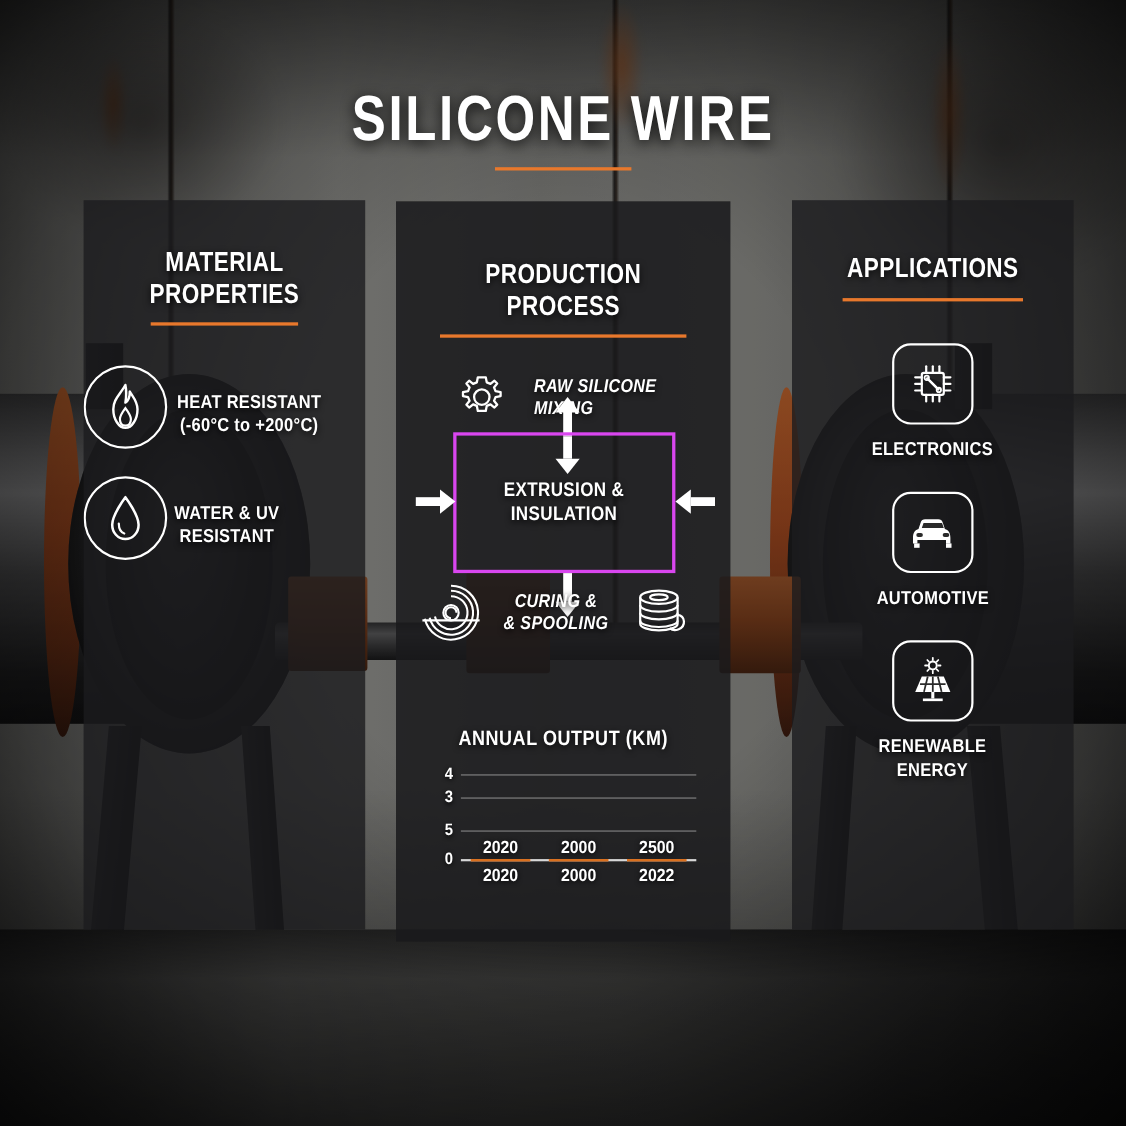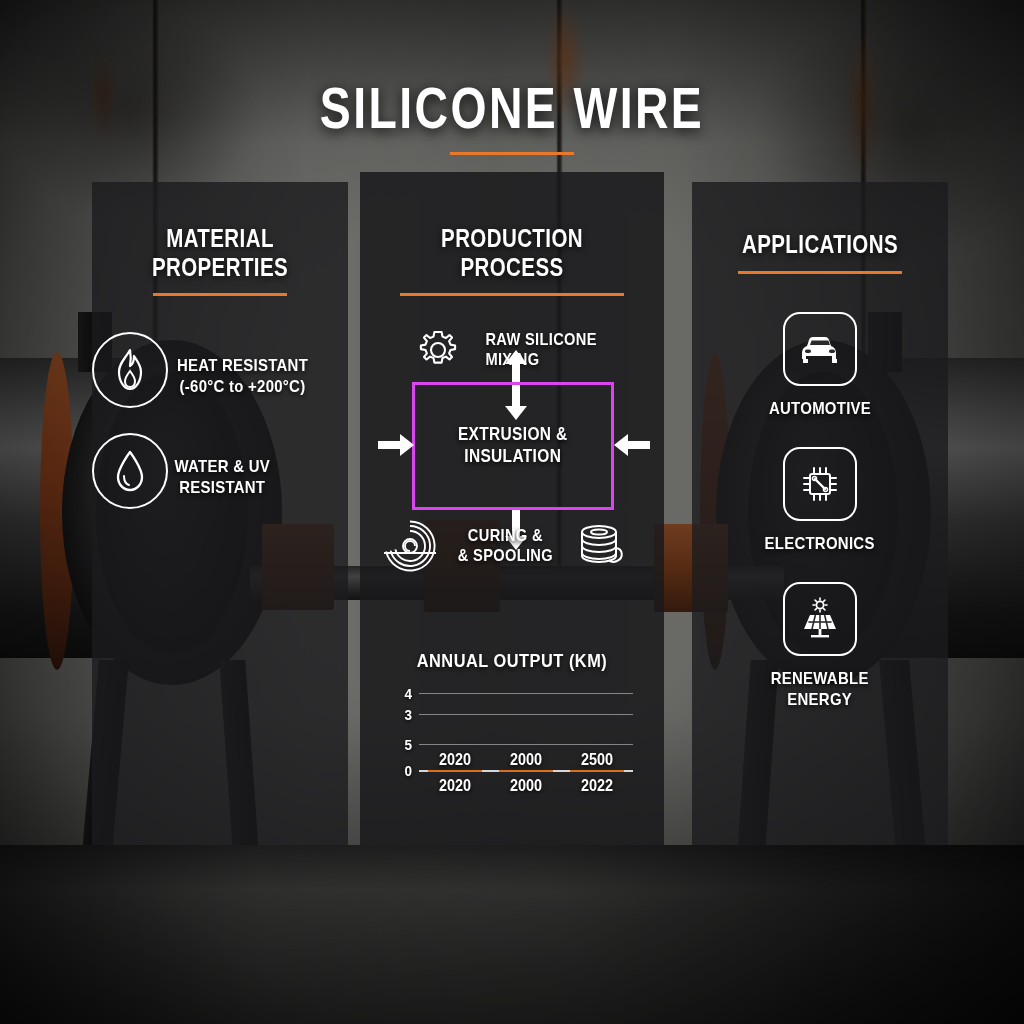--- a/index.html
+++ b/index.html
@@ -105,23 +105,23 @@
     width: 124px; height: 3px; margin-left: -62px;
     background: #e8782c;
   }
 
   
   .panel {
     position: absolute;
     background: rgba(28,28,30,.80);
     overflow: hidden;
   }
-  .panel.left   { left: 92px;  top: 182px; width: 256px; height: 663px; }
-  .panel.center { left: 360px; top: 172px; width: 304px; height: 673px; background: rgba(26,26,28,.86); }
-  .panel.right  { left: 692px; top: 182px; width: 256px; height: 663px; }
+  .panel.left   { left: 76px;  top: 182px; width: 256px; height: 663px; }
+  .panel.center { left: 360px; top: 183px; width: 304px; height: 673px; background: rgba(26,26,28,.86); }
+  .panel.right  { left: 720px; top: 182px; width: 256px; height: 663px; }
 
   .panel-head {
     text-align: center;
     color: #fff;
     font-weight: 700;
     transform: scaleX(.82);
     line-height: 1.14;
     text-shadow: 0 2px 8px rgba(0,0,0,.8);
   }
   .panel.left .panel-head   { margin-top: 42px; font-size: 25px; letter-spacing: .5px; }
@@ -150,21 +150,21 @@
     margin-top: 13px; text-align: center; color: #fff;
     font-size: 17px; line-height: 1.2; font-weight: 600;
     transform: scaleX(.88); letter-spacing: .3px;
     text-shadow: 0 2px 6px rgba(0,0,0,.85);
   }
 
   
   .flow { position: relative; margin-top: 28px; height: 300px; }
 
   .flow-row {
-    position: absolute; display: flex; align-items: center; gap: 10px;
+    position: absolute; display: flex; align-items: center; gap: 10px; font-style: italic;
   }
   .flow-row.mixing { left: 54px; top: 2px; }
   .flow-text {
     color: #fff; font-size: 17px; font-weight: 600;
     transform: scaleX(.86); letter-spacing: .4px; line-height: 1.18;
     text-shadow: 0 2px 6px rgba(0,0,0,.85);
   }
 
   .proc-box {
     position: absolute; left: 52px; top: 58px;
@@ -482,38 +482,20 @@
 
   <div class="panel right">
     <div class="panel-head">APPLICATIONS</div>
     <div class="head-rule"></div>
 
     <div class="app-list">
 
       <div class="app">
         <div class="app-square">
           <span>
-            <svg width="46" height="34" viewBox="0 0 46 34">
-              <path d="M5 22 c0-5 2-7 5-8 l2-6 c0.6-2 2-3 4-3 h12 c2 0 3.4 1 4 3 l2 6 c3 1 5 3 5 8 v5 h-4 v-3 h-26 v3 h-4 z" fill="#fff"></path>
-              <path d="M13 13 l1.6-4.6 h16.8 L33 13 z" fill="#2a2a2a"></path>
-              <rect x="8" y="17.5" width="6" height="3.6" rx="1.8" fill="#2a2a2a"></rect>
-              <rect x="32" y="17.5" width="6" height="3.6" rx="1.8" fill="#2a2a2a"></rect>
-              <rect x="6" y="27" width="5" height="4" fill="#fff"></rect>
-              <rect x="35" y="27" width="5" height="4" fill="#fff"></rect>
-            </svg>
-          </span>
-        </div>
-        <div class="app-label">
-          <div>AUTOMOTIVE</div>
-        </div>
-      </div>
-
-      <div class="app">
-        <div class="app-square">
-          <span>
             <svg width="42" height="42" viewBox="0 0 42 42">
               <rect x="11" y="11" width="20" height="20" rx="2" fill="none" stroke="#fff" stroke-width="2"></rect>
               <g stroke="#fff" stroke-width="2" stroke-linecap="round">
                 <line x1="15" y1="11" x2="15" y2="5"></line>
                   <line x1="21" y1="11" x2="21" y2="5"></line>
                   <line x1="27" y1="11" x2="27" y2="5"></line>
                 <line x1="15" y1="31" x2="15" y2="37"></line>
                   <line x1="21" y1="31" x2="21" y2="37"></line>
                   <line x1="27" y1="31" x2="27" y2="37"></line>
                 <line x1="11" y1="15" x2="5" y2="15"></line>
@@ -524,20 +506,38 @@
                   <line x1="31" y1="27" x2="37" y2="27"></line>
               </g>
               <line x1="16" y1="16" x2="26" y2="26" stroke="#fff" stroke-width="2.4" stroke-linecap="round"></line>
               <circle cx="15.5" cy="15.5" r="2" fill="none" stroke="#fff" stroke-width="1.6"></circle>
               <circle cx="26.5" cy="26.5" r="2" fill="none" stroke="#fff" stroke-width="1.6"></circle>
             </svg>
           </span>
         </div>
         <div class="app-label">
           <div>ELECTRONICS</div>
+        </div>
+      </div>
+
+      <div class="app">
+        <div class="app-square">
+          <span>
+            <svg width="46" height="34" viewBox="0 0 46 34">
+              <path d="M5 22 c0-5 2-7 5-8 l2-6 c0.6-2 2-3 4-3 h12 c2 0 3.4 1 4 3 l2 6 c3 1 5 3 5 8 v5 h-4 v-3 h-26 v3 h-4 z" fill="#fff"></path>
+              <path d="M13 13 l1.6-4.6 h16.8 L33 13 z" fill="#2a2a2a"></path>
+              <rect x="8" y="17.5" width="6" height="3.6" rx="1.8" fill="#2a2a2a"></rect>
+              <rect x="32" y="17.5" width="6" height="3.6" rx="1.8" fill="#2a2a2a"></rect>
+              <rect x="6" y="27" width="5" height="4" fill="#fff"></rect>
+              <rect x="35" y="27" width="5" height="4" fill="#fff"></rect>
+            </svg>
+          </span>
+        </div>
+        <div class="app-label">
+          <div>AUTOMOTIVE</div>
         </div>
       </div>
 
       <div class="app">
         <div class="app-square">
           <span>
             <svg width="46" height="44" viewBox="0 0 46 44">
               <circle cx="23" cy="8" r="3.6" fill="none" stroke="#fff" stroke-width="1.8"></circle>
               <g stroke="#fff" stroke-width="1.6" stroke-linecap="round">
                 <line x1="23" y1="1" x2="23" y2="3"></line>

